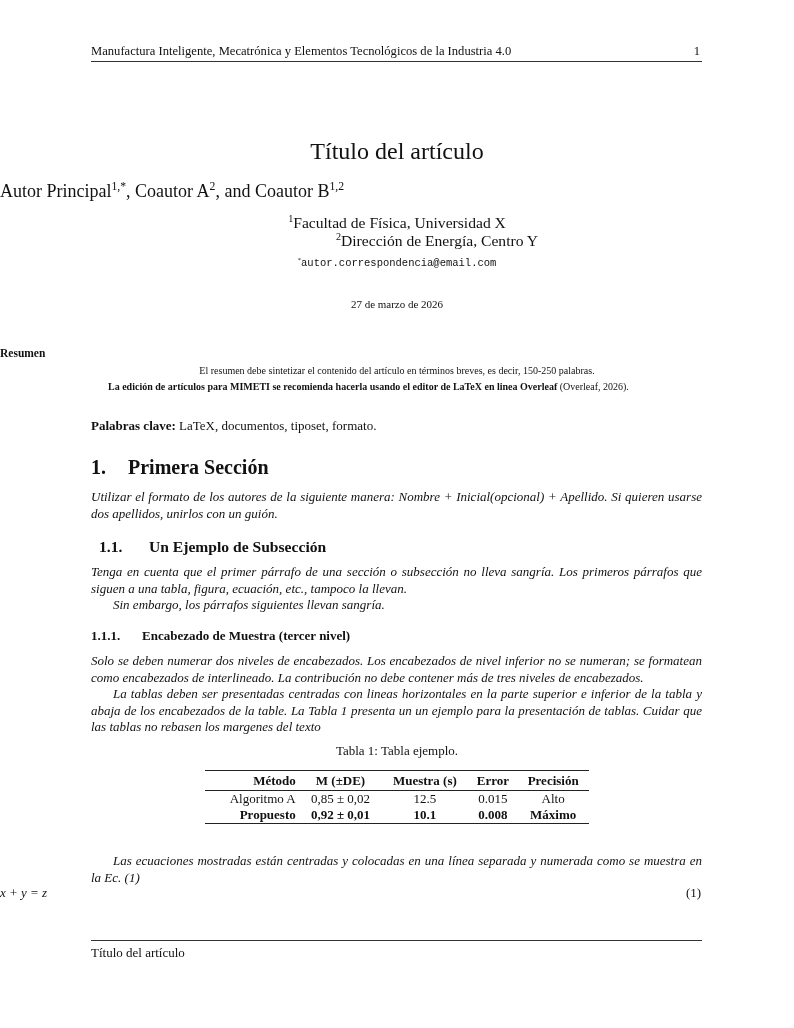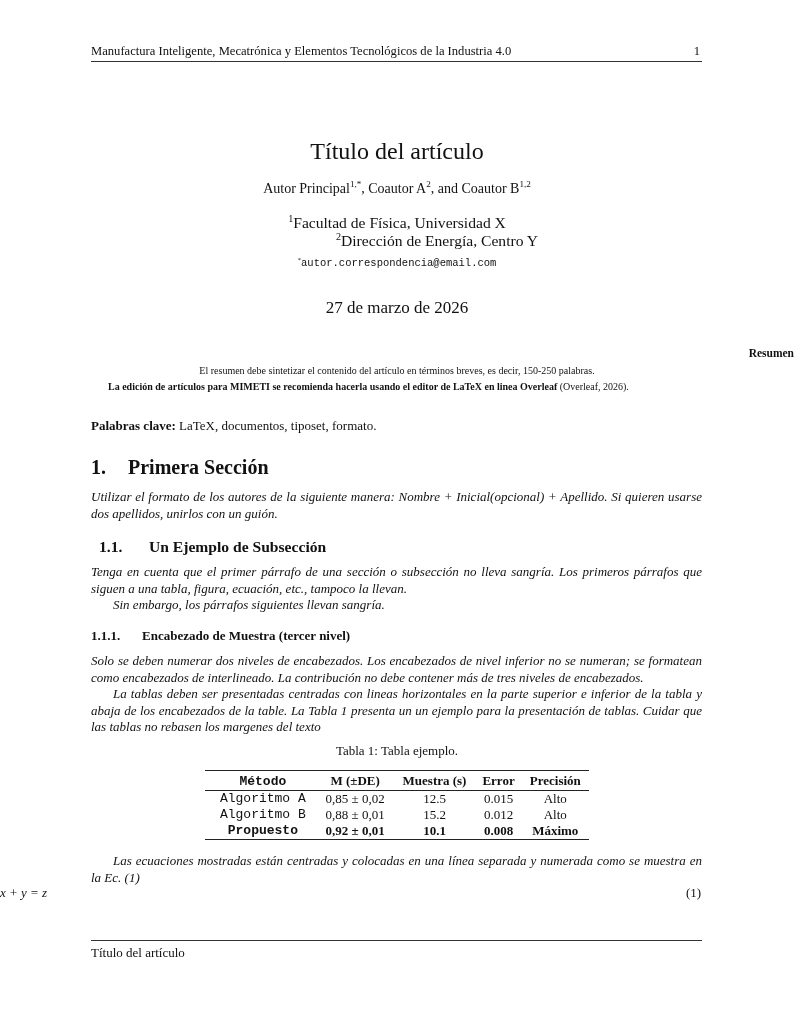--- a/index.html
+++ b/index.html
@@ -5,41 +5,41 @@
   html, body { margin: 0; padding: 0; background: #ffffff; }
   body { width: 794px; height: 1028px; position: relative; overflow: hidden;
          font-family: "DejaVu Serif", "Liberation Serif", serif; color: #111; }
   .serif { font-family: "Liberation Serif", "DejaVu Serif", serif; }
   .mono { font-family: "Liberation Mono", "DejaVu Sans Mono", monospace; }
   .abs { position: absolute; }
   .header { left: 91px; top: 44px; width: 611px; height: 17px; border-bottom: 1px solid #333;
             font-size: 12.6px; line-height: 14px; }
   .header .pg { position: absolute; right: 2px; top: 0; }
   .title { left: 0; width: 794px; top: 138px; text-align: center; font-size: 24px; }
-  .authors { left: 0; width: 794px; top: 181px; text-align: center; font-size: 14px; }
+  .authors { left: 0; width: 794px; top: 181px; font-size: 18px; }
   .aff { left: 0; width: 794px; text-align: center; font-size: 15.6px; }
   .email { left: 0; width: 794px; top: 256px; text-align: center; font-size: 10.5px; }
-  .date { left: 0; width: 794px; top: 298px; text-align: center; font-size: 17px; }
+  .date { left: 0; width: 794px; top: 298px; text-align: center; font-size: 11px; }
   sup { font-size: 0.65em; line-height: 0; }
-  .abstract-title { left: 0; width: 794px; top: 347px; text-align: right; font-size: 11.5px; font-weight: bold; }
+  .abstract-title { left: 0; width: 794px; top: 347px; text-align: left; font-size: 11.5px; font-weight: bold; }
   .abstract { left: 108px; width: 578px; top: 363px; font-size: 10px; line-height: 15.5px; }
   .abstract .c { text-align: center; }
   .kw { left: 91px; top: 418px; font-size: 13px; }
   .h1 { left: 91px; top: 456px; font-size: 20px; font-weight: bold; }
   .h2 { left: 91px; font-size: 15.6px; font-weight: bold; margin-left: 8px; }
   .h3 { left: 91px; font-size: 13px; font-weight: bold; }
   .num { display: inline-block; }
   .p { left: 91px; width: 611px; font-size: 13px; line-height: 16.5px; text-align: justify; font-style: italic; }
   .p .ind { text-indent: 22px; }
   .cap { left: 0; width: 794px; top: 743px; text-align: center; font-size: 13px; }
   table.t { position: absolute; left: 205px; top: 770px; width: 384px; border-collapse: collapse;
             font-size: 13px; border-top: 1.2px solid #222; border-bottom: 1.2px solid #222; }
   table.t th { font-weight: bold; padding: 2px 4px 1px; border-bottom: 0.8px solid #222; text-align: center; }
   table.t td { padding: 0 4px; text-align: center; line-height: 16px; }
-  table.t th:first-child, table.t td:first-child { text-align: center; padding-left: 8px; font-family: Liberation Mono, monospace; }
+  table.t th:first-child, table.t td:first-child { text-align: right; padding-left: 8px; }
   tr.bold td { font-weight: bold; }
   .eq { left: 0; width: 794px; top: 885px; text-align: left; font-size: 13px; font-style: italic; }
   .eqnum { left: 686px; top: 885px; font-size: 13px; }
   .footer-rule { left: 91px; top: 940px; width: 611px; border-top: 1px solid #333; }
   .footer { left: 91px; top: 945px; font-size: 13px; }
 </style>
 </head>
 <body>
 
 <div class="abs header serif">
@@ -109,27 +109,20 @@
     </tr>
   </thead>
   <tbody>
     <tr>
       <td>Algoritmo A</td>
       <td>0,85 ± 0,02</td>
       <td>12.5</td>
       <td>0.015</td>
       <td>Alto</td>
     </tr>
-    <tr>
-      <td>Algoritmo B</td>
-      <td>0,88 ± 0,01</td>
-      <td>15.2</td>
-      <td>0.012</td>
-      <td>Alto</td>
-    </tr>
     <tr class="bold">
       <td>Propuesto</td>
       <td>0,92 ± 0,01</td>
       <td>10.1</td>
       <td>0.008</td>
       <td>Máximo</td>
     </tr>
   </tbody>
 </table>
 

